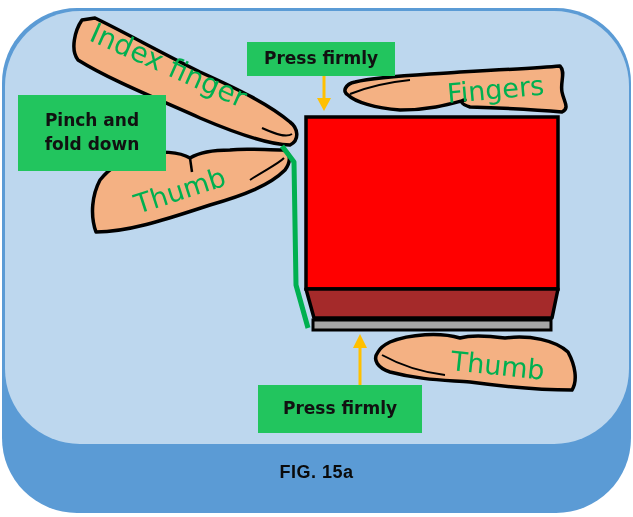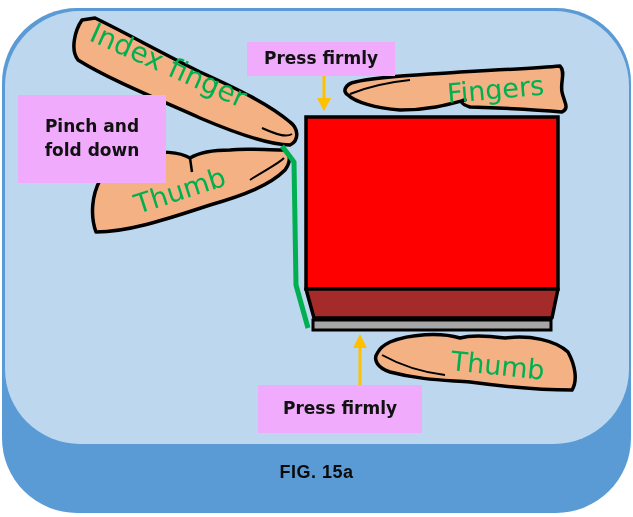--- a/index.html
+++ b/index.html
@@ -1,18 +1,18 @@
 <!DOCTYPE html>
 <html><head>
   <meta charset="utf-8">
   <style>
     html, body { margin: 0; padding: 0; background: #ffffff; }
     body { width: 633px; height: 517px; position: relative; overflow: hidden; font-family: "Liberation Sans", sans-serif; }
     svg { position: absolute; left: 0; top: 0; }
-    .lbl-box { position: absolute; background: #f0abfc; display: flex; align-items: center; justify-content: center; text-align: center; font-family: "DejaVu Sans", sans-serif; font-weight: bold; color: #111; font-size: 17px; line-height: 1.4; }
+    .lbl-box { position: absolute; background: #22c55e; display: flex; align-items: center; justify-content: center; text-align: center; font-family: "DejaVu Sans", sans-serif; font-weight: bold; color: #111; font-size: 17px; line-height: 1.4; }
     .green { font-family: "DejaVu Sans", sans-serif; fill: #00B050; }
     .caption { position: absolute; left: 0; width: 633px; top: 462px; text-align: center; font-family: "Liberation Sans", sans-serif; font-weight: bold; font-size: 18px; color: #0a0a0a; letter-spacing: 0.5px; }
   </style>
 </head>
 <body>
 
 <svg width="633" height="517" viewBox="0 0 633 517">
 
   <rect x="2" y="8" width="629" height="505" rx="75" ry="75" fill="#5B9BD5"></rect>
 
@@ -54,16 +54,16 @@
     <polygon points="353,348 367,348 360,334" fill="#FFC000"></polygon>
   </g>
 
   <text class="green" x="88" y="40" font-size="28" transform="rotate(24 88 40)">Index finger</text>
   <text class="green" x="138" y="214" font-size="27" transform="rotate(-18 138 214)">Thumb</text>
   <text class="green" x="448" y="103" font-size="27" transform="rotate(-5 448 103)">Fingers</text>
   <text class="green" x="450" y="370" font-size="27" transform="rotate(6 450 370)">Thumb</text>
 </svg>
 
 <div class="lbl-box" style="left:247px; top:42px; width:148px; height:34px;">Press firmly</div>
-<div class="lbl-box" style="left:18px; top:95px; width:148px; height:88px; padding:0 8px; box-sizing:border-box;">Pinch and fold down</div>
+<div class="lbl-box" style="left:18px; top:95px; width:148px; height:76px; padding:0 8px; box-sizing:border-box;">Pinch and fold down</div>
 <div class="lbl-box" style="left:258px; top:385px; width:164px; height:48px;">Press firmly</div>
 
 <div class="caption">FIG. 15a</div>
 
 </body></html>

